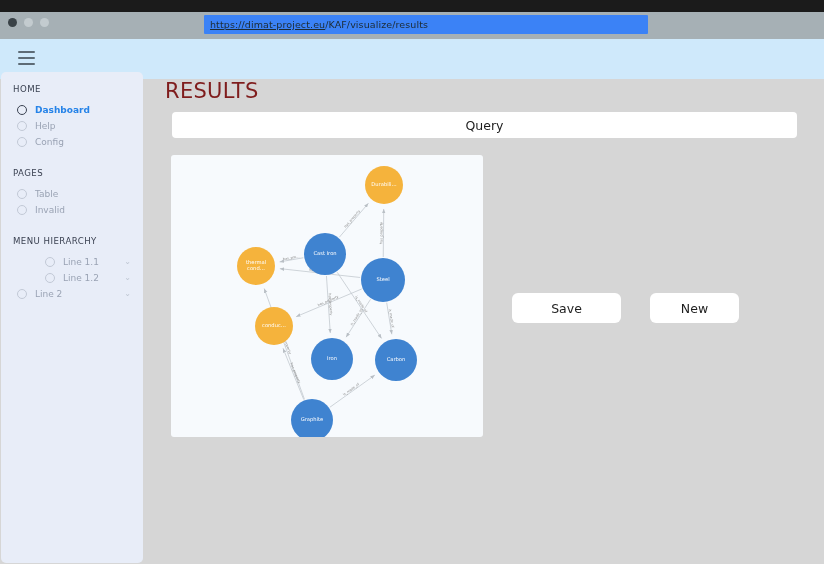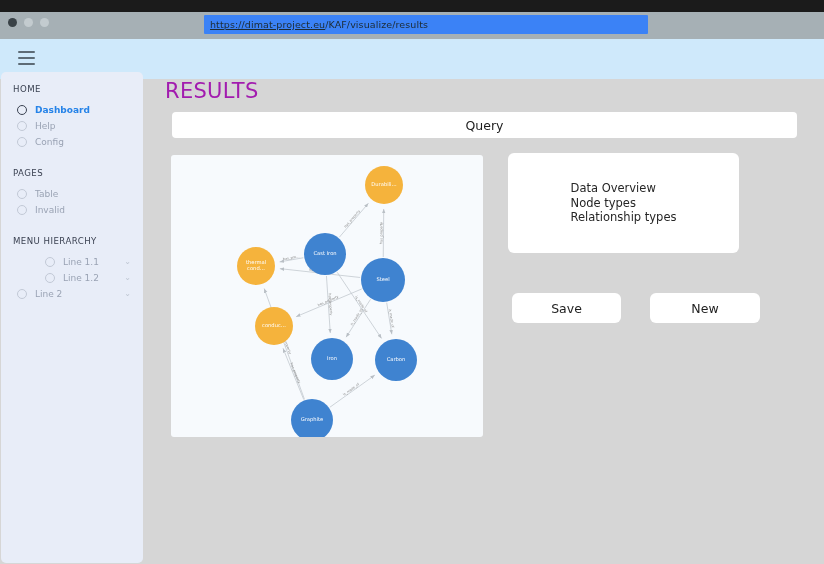--- a/index.html
+++ b/index.html
@@ -77,21 +77,21 @@
   .sb-item .chev {
     margin-left: auto; margin-right: 12px;
     font-size: 8px; color: #bfc6d3; line-height: 1;
   }
   .sb-item .lbl { white-space: nowrap; }
 
   
   .main { position: absolute; left: 143px; top: 79px; width: 681px; height: 485px; }
   .page-title {
     position: absolute; left: 22px; top: 0px;
-    font-size: 21px; color: #a21caf; letter-spacing: .3px;
+    font-size: 21px; color: #7f1d1d; letter-spacing: .3px;
   }
   .query-bar {
     position: absolute; left: 29px; top: 33px; width: 625px; height: 26px;
     background: #fff; border-radius: 4px;
     display: flex; align-items: center; justify-content: center;
     font-size: 12.5px; color: #1d1d1d;
   }
 
   
   .graph-card {
@@ -115,21 +115,21 @@
 
   .btn {
     position: absolute; top: 214px; height: 30px;
     background: #fff; border-radius: 6px; border: none;
     display: flex; align-items: center; justify-content: center;
     font-size: 12.5px; color: #1d1d1d;
     font-family: "DejaVu Sans", "Liberation Sans", sans-serif;
     cursor: pointer;
   }
   .btn.save { left: 369px; width: 109px; }
-  .btn.new  { left: 507px; width: 110px; }
+  .btn.new  { left: 507px; width: 89px; }
 
   
   .nlabel { font-size: 5.2px; fill: #ffffff; text-anchor: middle; dominant-baseline: middle; }
   .elabel { font-size: 3.4px; fill: #8a8a8a; text-anchor: middle; }
   .edge { stroke: #c3c9cf; stroke-width: .8px; fill: none; }
   .arrow { fill: #b9bfc5; }
 </style>
 </head>
 <body>
 
@@ -275,24 +275,17 @@
               <text x="225" y="205" class="nlabel"><tspan x="225">Carbon</tspan></text>
             </g>
             <g>
               <circle cx="141" cy="265" r="21" fill="#3f83d0"></circle>
               <text x="141" y="265" class="nlabel"><tspan x="141">Graphite</tspan></text>
             </g>
           </g>
       </svg>
     </div>
 
-    <div class="overview-card">
-      <div class="ov-inner">
-        <div class="line" style="text-align:left">Data Overview</div>
-        <div class="line" style="text-align:left">Node types</div>
-        <div class="line" style="text-align:left">Relationship types</div>
-      </div>
-    </div>
 
     <button class="btn save">Save</button>
     <button class="btn new">New</button>
   </div>
 </div>
 
 </body></html>

